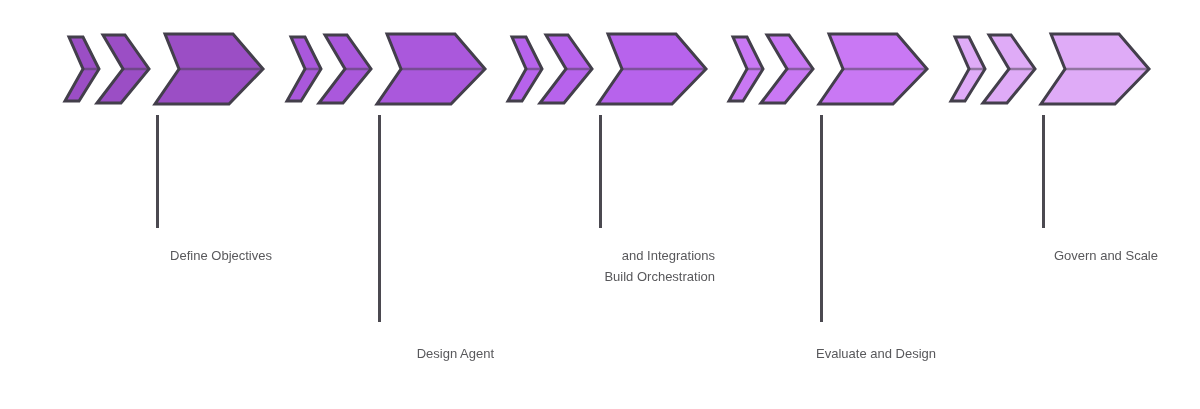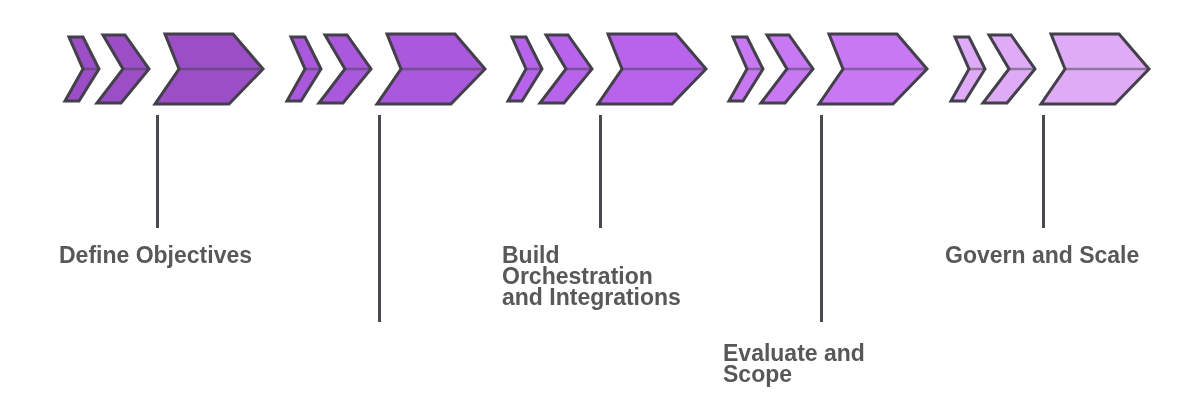--- a/index.html
+++ b/index.html
@@ -35,23 +35,23 @@
     top: 82px;
     width: 3px;
     background: var(--connector, #4b4950);
   }
   .stage.upper .connector { height: 113px; }
   .stage.lower .connector { height: 207px; }
   .label {
     position: absolute;
     left: 0;
     width: 213px;
-    text-align: left;
-    font-size: 23px;
-    font-weight: bold;
+    text-align: right;
+    font-size: 13px;
+    font-weight: normal;
     line-height: 21px;
     color: var(--labelcolor, #58585b);
   }
   .stage.upper .label { top: 212px; }
   .stage.lower .label { top: 310px; }
 </style>
 </head>
 <body>
 
 <div class="canvas" style="--outline: #433f4b; --connector: #4b4950; --labelcolor: #58585b; background: rgb(255, 255, 255);">
@@ -75,51 +75,52 @@
       <svg class="chevrons" width="213" height="72" viewBox="0 0 213 72" xmlns="http://www.w3.org/2000/svg">
         <polygon class="chev" points="10,4 24,4 40,36 20,68 6,68 24,36" fill="#aa58dc"></polygon>
         <polyline class="fold" points="24,36 40,36"></polyline>
         <polygon class="chev" points="44,2 66,2 90,36 62,70 38,70 64,36" fill="#aa58dc"></polygon>
         <polyline class="fold" points="64,36 90,36"></polyline>
         <polygon class="chev" points="106,1 174,1 204,36 170,71 96,71 120,36" fill="#aa58dc"></polygon>
         <polyline class="fold" points="120,36 204,36"></polyline>
       </svg>
       <div class="connector"></div>
       <div class="label">
+        <div>Design Agent</div>
       </div>
     </div>
 
     <div class="stage upper" style="left: 502px;">
       <svg class="chevrons" width="213" height="72" viewBox="0 0 213 72" xmlns="http://www.w3.org/2000/svg">
         <polygon class="chev" points="10,4 24,4 40,36 20,68 6,68 24,36" fill="#b763ec"></polygon>
         <polyline class="fold" points="24,36 40,36"></polyline>
         <polygon class="chev" points="44,2 66,2 90,36 62,70 38,70 64,36" fill="#b763ec"></polygon>
         <polyline class="fold" points="64,36 90,36"></polyline>
         <polygon class="chev" points="106,1 174,1 204,36 170,71 96,71 120,36" fill="#b763ec"></polygon>
         <polyline class="fold" points="120,36 204,36"></polyline>
       </svg>
       <div class="connector"></div>
       <div class="label">
+        <div>and Integrations</div>
         <div>Build Orchestration</div>
-        <div>and Integrations</div>
       </div>
     </div>
 
     <div class="stage lower" style="left: 723px;">
       <svg class="chevrons" width="213" height="72" viewBox="0 0 213 72" xmlns="http://www.w3.org/2000/svg">
         <polygon class="chev" points="10,4 24,4 40,36 20,68 6,68 24,36" fill="#c978f4"></polygon>
         <polyline class="fold" points="24,36 40,36"></polyline>
         <polygon class="chev" points="44,2 66,2 90,36 62,70 38,70 64,36" fill="#c978f4"></polygon>
         <polyline class="fold" points="64,36 90,36"></polyline>
         <polygon class="chev" points="106,1 174,1 204,36 170,71 96,71 120,36" fill="#c978f4"></polygon>
         <polyline class="fold" points="120,36 204,36"></polyline>
       </svg>
       <div class="connector"></div>
       <div class="label">
-        <div>Evaluate and Scope</div>
+        <div>Evaluate and Design</div>
         <div></div>
       </div>
     </div>
 
     <div class="stage upper" style="left: 945px;">
       <svg class="chevrons" width="213" height="72" viewBox="0 0 213 72" xmlns="http://www.w3.org/2000/svg">
         <polygon class="chev" points="10,4 24,4 40,36 20,68 6,68 24,36" fill="#dfabf7"></polygon>
         <polyline class="fold" points="24,36 40,36"></polyline>
         <polygon class="chev" points="44,2 66,2 90,36 62,70 38,70 64,36" fill="#dfabf7"></polygon>
         <polyline class="fold" points="64,36 90,36"></polyline>

